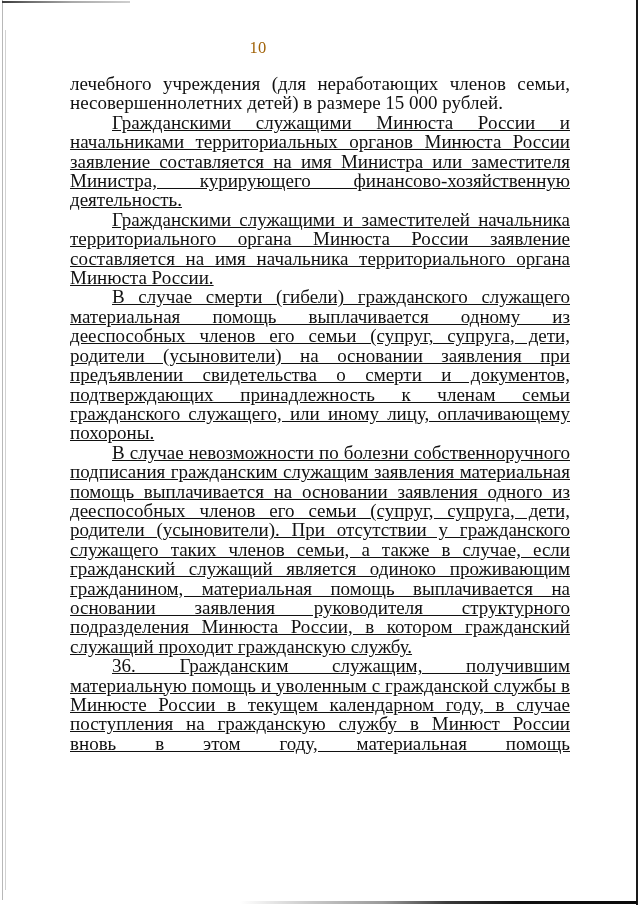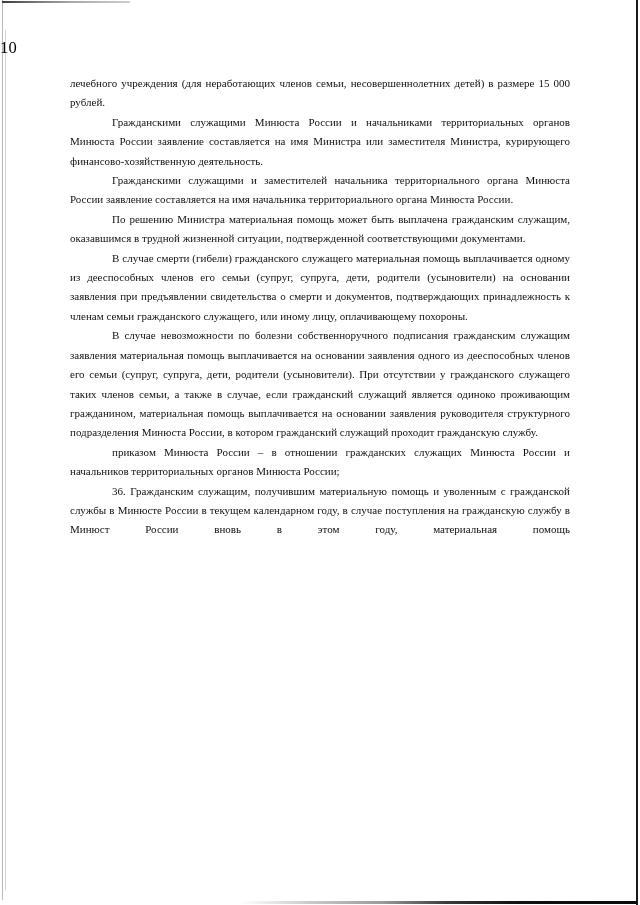--- a/index.html
+++ b/index.html
@@ -48,45 +48,47 @@
     left: 240px; bottom: 1px;
     right: 3px; height: 3px;
     background: linear-gradient(90deg, rgba(200,200,200,0) 0%, #c9c9c9 18%, #9a9a9a 36%, #3c3c3c 52%, #111111 70%, #0a0a0a 100%);
   }
 
   .page-number {
     position: absolute;
     top: 38px;
     left: 0;
     width: 516px;
+    text-align: center;
     font-size: 16.5px;
-    color: #000000;
+    color: #a16207;
     letter-spacing: 0.3px;
   }
 
   .body-text {
     position: absolute;
     top: 74px;
     left: 70px;
     width: 500px;
-    font-size: 11px;
+    font-size: 19px;
     line-height: 19.4px;
     color: #111111;
     text-align: justify;
     text-justify: inter-word;
     -webkit-hyphens: none;
     hyphens: none;
   }
   .body-text p {
     margin: 0;
     text-indent: 0;
     text-align: justify;
   }
   .body-text p.indent {
     text-indent: 42px;
+    text-decoration: underline;
   }
   
   .jfull {
     text-align-last: justify;
   }
   .jleft {
     text-align-last: left;
   }
 </style>
 </head>
@@ -99,20 +101,18 @@
   <div class="edge-top"></div>
   <div class="edge-right"></div>
   <div class="edge-bottom"></div>
 
   <div class="page-number">10</div>
 
   <div class="body-text" id="body-text">
       <p class="jleft">лечебного учреждения (для неработающих членов семьи, несовершеннолетних детей) в размере 15 000 рублей.</p>
       <p class="indent jleft">Гражданскими служащими Минюста России и начальниками территориальных органов Минюста России заявление составляется на имя Министра или заместителя Министра, курирующего финансово-хозяйственную деятельность.</p>
       <p class="indent jleft">Гражданскими служащими и заместителей начальника территориального органа Минюста России заявление составляется на имя начальника территориального органа Минюста России.</p>
-      <p class="indent jleft">По решению Министра материальная помощь может быть выплачена гражданским служащим, оказавшимся в трудной жизненной ситуации, подтвержденной соответствующими документами.</p>
       <p class="indent jleft">В случае смерти (гибели) гражданского служащего материальная помощь выплачивается одному из дееспособных членов его семьи (супруг, супруга, дети, родители (усыновители) на основании заявления при предъявлении свидетельства о смерти и документов, подтверждающих принадлежность к членам семьи гражданского служащего, или иному лицу, оплачивающему похороны.</p>
       <p class="indent jleft">В случае невозможности по болезни собственноручного подписания гражданским служащим заявления материальная помощь выплачивается на основании заявления одного из дееспособных членов его семьи (супруг, супруга, дети, родители (усыновители). При отсутствии у гражданского служащего таких членов семьи, а также в случае, если гражданский служащий является одиноко проживающим гражданином, материальная помощь выплачивается на основании заявления руководителя структурного подразделения Минюста России, в котором гражданский служащий проходит гражданскую службу.</p>
-      <p class="indent jleft">приказом Минюста России – в отношении гражданских служащих Минюста России и начальников территориальных органов Минюста России;</p>
       <p class="indent jfull">36. Гражданским служащим, получившим материальную помощь и уволенным с гражданской службы в Минюсте России в текущем календарном году, в случае поступления на гражданскую службу в Минюст России вновь в этом году, материальная помощь</p>
     </div>
 
 </div>
 
 </body></html>

